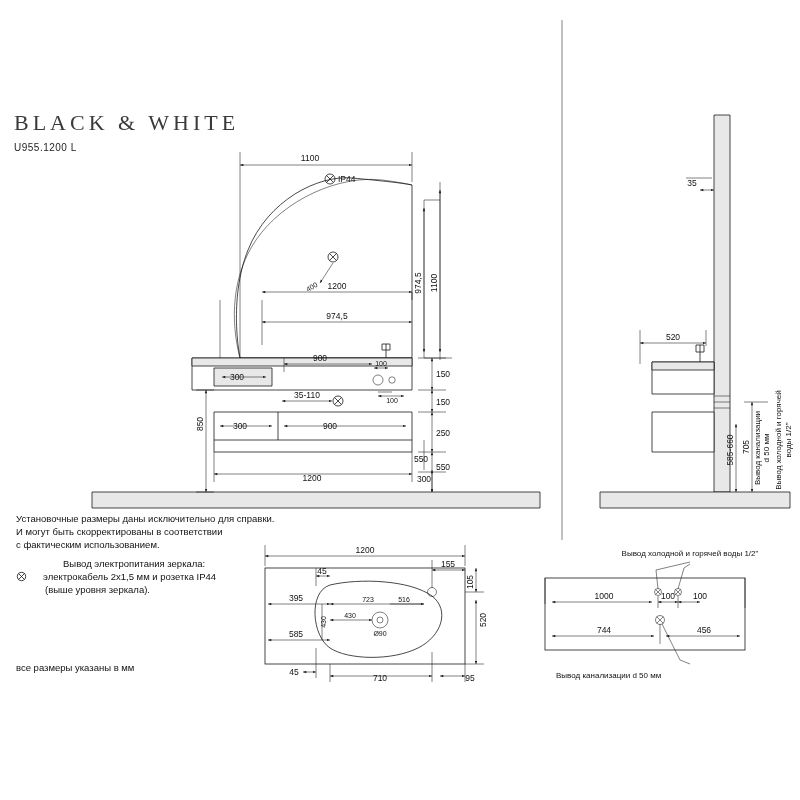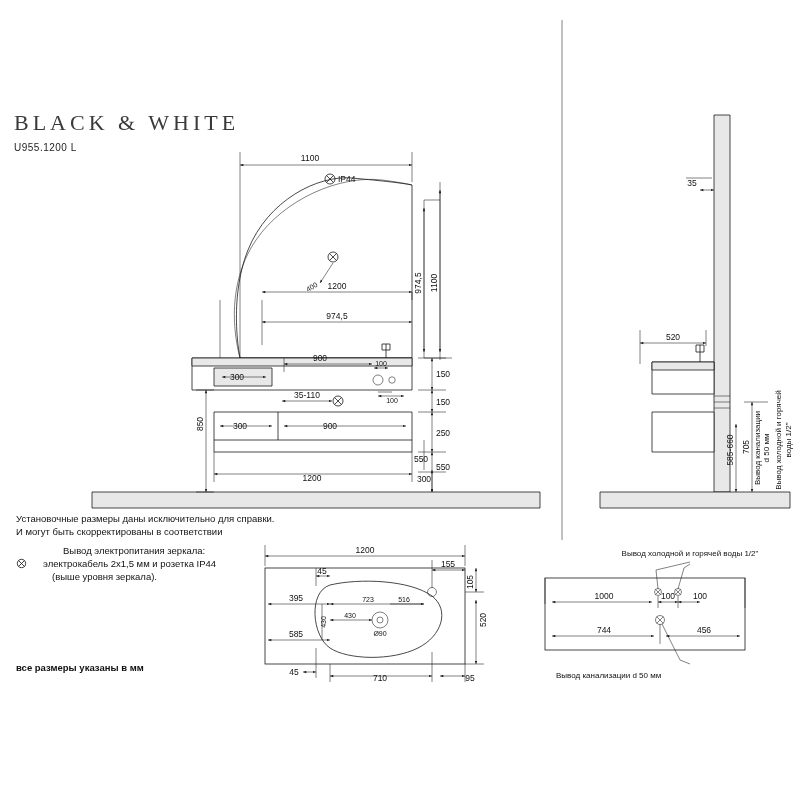--- a/index.html
+++ b/index.html
@@ -63,21 +63,20 @@
     flex: 0 0 11px;
     margin-top: 1px;
   }
   .notes-bottom {
     position: absolute;
     left: 16px;
     top: 662px;
     font-size: 9.5px;
     color: #111;
     white-space: nowrap;
-    font-weight: bold;
   }
   svg.layer {
     position: absolute;
     left: 0;
     top: 0;
     width: 800px;
     height: 800px;
   }
   text {
     font-family: "Liberation Sans", sans-serif;
@@ -96,32 +95,33 @@
 <body>
 
 <div id="page">
 
   <div class="brand">BLACK &amp; WHITE</div>
   <div class="model">U955.1200 L</div>
 
   <div class="notes">
     <div class="line">Установочные размеры даны исключительно для справки.</div>
     <div class="line">И могут быть скорректированы в соответствии</div>
+    <div class="line">с фактическим использованием.</div>
     <div class="line notes-elec">Вывод электропитания зеркала:</div>
     <div class="elec-row">
       <span class="elec-sym">
         <svg width="11" height="11" viewBox="0 0 11 11">
           <circle cx="5.5" cy="5.5" r="4.2" fill="none" stroke="#111" stroke-width="0.8"></circle>
           <line x1="2.5" y1="2.5" x2="8.5" y2="8.5" stroke="#111" stroke-width="0.8"></line>
           <line x1="8.5" y1="2.5" x2="2.5" y2="8.5" stroke="#111" stroke-width="0.8"></line>
         </svg>
       </span>
       <span>
         <span class="line">электрокабель 2х1,5 мм и розетка IP44</span><br>
-        <span class="line" style="display:inline-block;margin-left:9px">(выше уровня зеркала).</span>
+        <span class="line" style="display:inline-block;margin-left:2px">(выше уровня зеркала).</span>
       </span>
     </div>
   </div>
 
   <div class="notes-bottom">все размеры указаны в мм</div>
 
   <svg class="layer" viewBox="0 0 800 800">
     <defs>
       <marker id="ar" markerWidth="7" markerHeight="7" refX="6" refY="2.2" orient="auto">
         <path d="M0,0 L6,2.2 L0,4.4 z" fill="#1a1a1a"></path>

